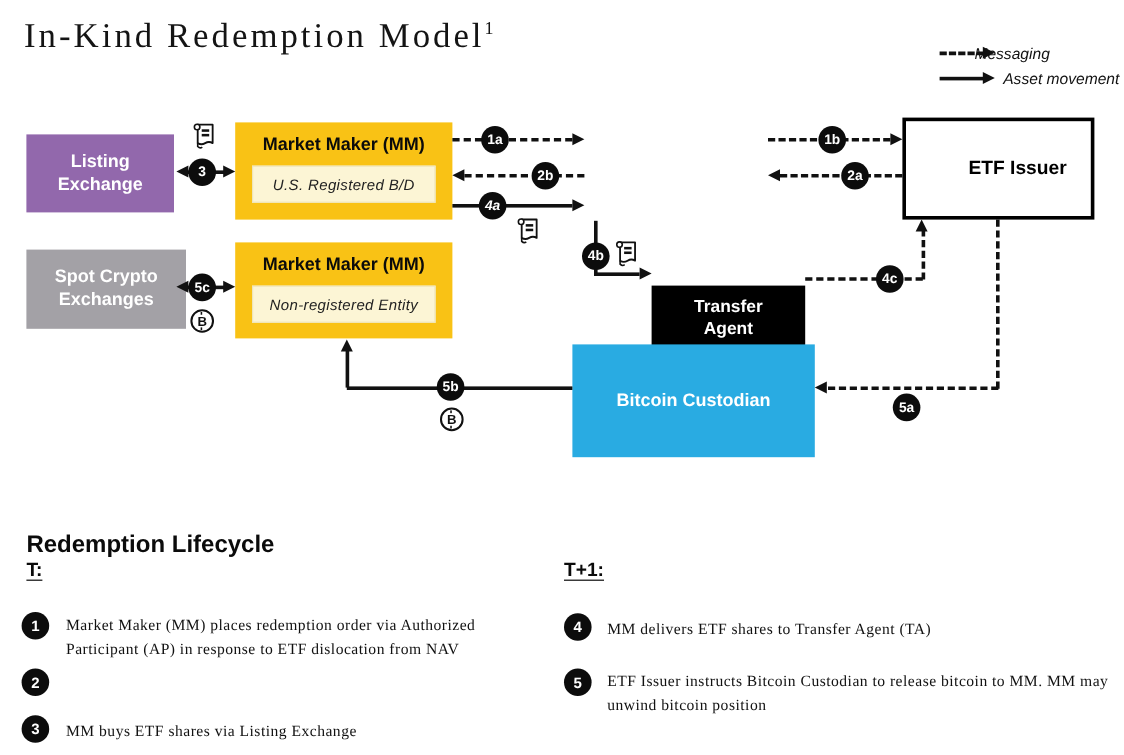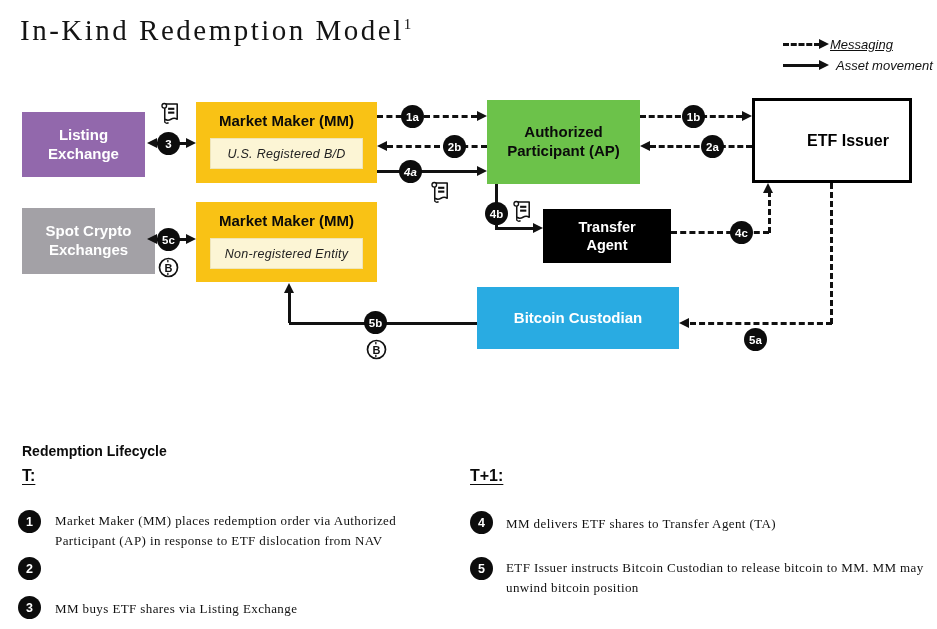--- a/index.html
+++ b/index.html
@@ -15,21 +15,21 @@
   .title sup { font-size:15px; letter-spacing:0; }
 
   
   .legend-label { font-style: italic; font-size:13px; color:#111; }
 
   
   .node { display:flex; align-items:center; justify-content:center; text-align:center; font-weight:bold; line-height:1.25; }
   .node-purple { background: var(--purple,#9268AC); color:#fff; font-size:15px; padding:0 18px; }
   .node-gray   { background: var(--gray,#A3A1A6);  color:#fff; font-size:15px; padding:0 14px; }
   .node-green  { background: var(--green,#6CC24A); color:#0b0b0b; font-size:15px; padding:0 20px; }
-  .node-black  { background:#000; color:#fff; font-size:14.5px; padding:0 24px; }
+  .node-black  { background:#000; color:#fff; font-size:14.5px; padding:0 24px;margin-top:29px; }
   .node-blue   { background: var(--blue,#29ABE2);  color:#fff; font-size:15px; }
   .node-white  { background:#fff; border:3.5px solid #000; color:#000; font-size:16px;padding-left:32px; }
   .mm-box { background: var(--gold,#F9C215); }
   .mm-title { position:absolute; left:0; right:0; top:10px; text-align:center; font-weight:bold; font-size:15px; color:#0b0b0b; }
   .mm-sub { position:absolute; left:14px; right:14px; top:36px; height:31px; background: var(--cream,#FCF5D5);
             border:1px solid #efe5ba; display:flex; align-items:center; justify-content:center;
             font-style:italic; font-size:12.5px; letter-spacing:.3px; color:#222; }
 
   
   .hline { height:0; border-top:3px solid var(--ink,#111); }
@@ -40,61 +40,60 @@
   .arr-l { width:0; height:0; border-top:5.5px solid transparent; border-bottom:5.5px solid transparent; border-right:10px solid var(--ink,#111); }
   .arr-u { width:0; height:0; border-left:5.5px solid transparent; border-right:5.5px solid transparent; border-bottom:10px solid var(--ink,#111); }
 
   
   .badge { width:23px; height:23px; border-radius:50%; background:#0c0c0c; color:#fff;
            display:flex; align-items:center; justify-content:center;
            font-weight:bold; font-size:11.5px; font-family:"Liberation Sans",sans-serif; }
   .badge.lg { font-size:12.5px; }
 
   
-  .section-heading { font-size:14px; font-weight:bold; color:#0b0b0b; }
+  .section-heading { font-size:20px; font-weight:bold; color:#0b0b0b; }
   .t-label { font-size:16px; font-weight:bold; text-decoration:underline; text-underline-offset:3px; color:#0b0b0b; }
   .step-text { font-family:"Liberation Serif", serif; font-size:13px; letter-spacing:.4px; line-height:1.5; color:#111; }
 </style>
 </head>
 <body>
 
 <div class="stage">
 
   <div class="abs title" style="left:20px; top:14px;">
     <span>In-Kind Redemption Model</span><sup>1</sup>
   </div>
 
   <div class="abs hline dash" style="left:783px; top:43px; width:37px;"></div>
   <div class="abs arr-r" style="left:819px; top:39px;"></div>
-  <div class="abs legend-label" style="left:830px; top:37px;text-decoration:underline;">Messaging</div>
+  <div class="abs legend-label" style="left:812px; top:37px;">Messaging</div>
   <div class="abs hline" style="left:783px; top:64px; width:37px;"></div>
   <div class="abs arr-r" style="left:819px; top:60px;"></div>
   <div class="abs legend-label" style="left:836px; top:58px;">Asset movement</div>
 
   <div class="abs node node-purple" style="left:22px; top:112px; width:123px; height:65px;">Listing Exchange</div>
 
   <div class="abs mm-box" style="left:196px; top:102px; width:181px; height:81px;">
     <div class="mm-title">Market Maker (MM)</div>
     <div class="mm-sub">U.S. Registered B/D</div>
   </div>
 
-  <div class="abs node node-green" style="left:487px; top:100px; width:153px; height:84px;">Authorized Participant (AP)</div>
 
   <div class="abs node node-white" style="left:752px; top:98px; width:160px; height:85px;">ETF Issuer</div>
 
   <div class="abs node node-black" style="left:543px; top:209px; width:128px; height:54px;">Transfer Agent</div>
 
   <div class="abs node node-gray" style="left:22px; top:208px; width:133px; height:66px;">Spot Crypto Exchanges</div>
 
   <div class="abs mm-box" style="left:196px; top:202px; width:181px; height:80px;">
     <div class="mm-title">Market Maker (MM)</div>
     <div class="mm-sub">Non-registered Entity</div>
   </div>
 
-  <div class="abs node node-blue" style="left:477px; top:287px; width:202px; height:62px;">Bitcoin Custodian</div>
+  <div class="abs node node-blue" style="left:477px; top:287px; width:202px; height:94px;">Bitcoin Custodian</div>
 
   <div class="abs arr-l" style="left:147px; top:138px;"></div>
   <div class="abs hline" style="left:156px; top:142px; width:32px;"></div>
   <div class="abs arr-r" style="left:186px; top:138px;"></div>
   <div class="abs badge" style="left:157px; top:132px;">3</div>
   <span class="abs" style="left:159px; top:101px;">
     <svg width="23" height="25" viewBox="0 0 24 26">
         <path d="M6 3 h13 v16 q-3.2 -2 -6.5 0 t-6.5 0 z" fill="#fff" stroke="#111" stroke-width="1.6" stroke-linejoin="round"></path>
         <circle cx="5.5" cy="5" r="2.4" fill="#fff" stroke="#111" stroke-width="1.4"></circle>
         <rect x="9.5" y="7" width="6.5" height="2.2" fill="#111"></rect>

